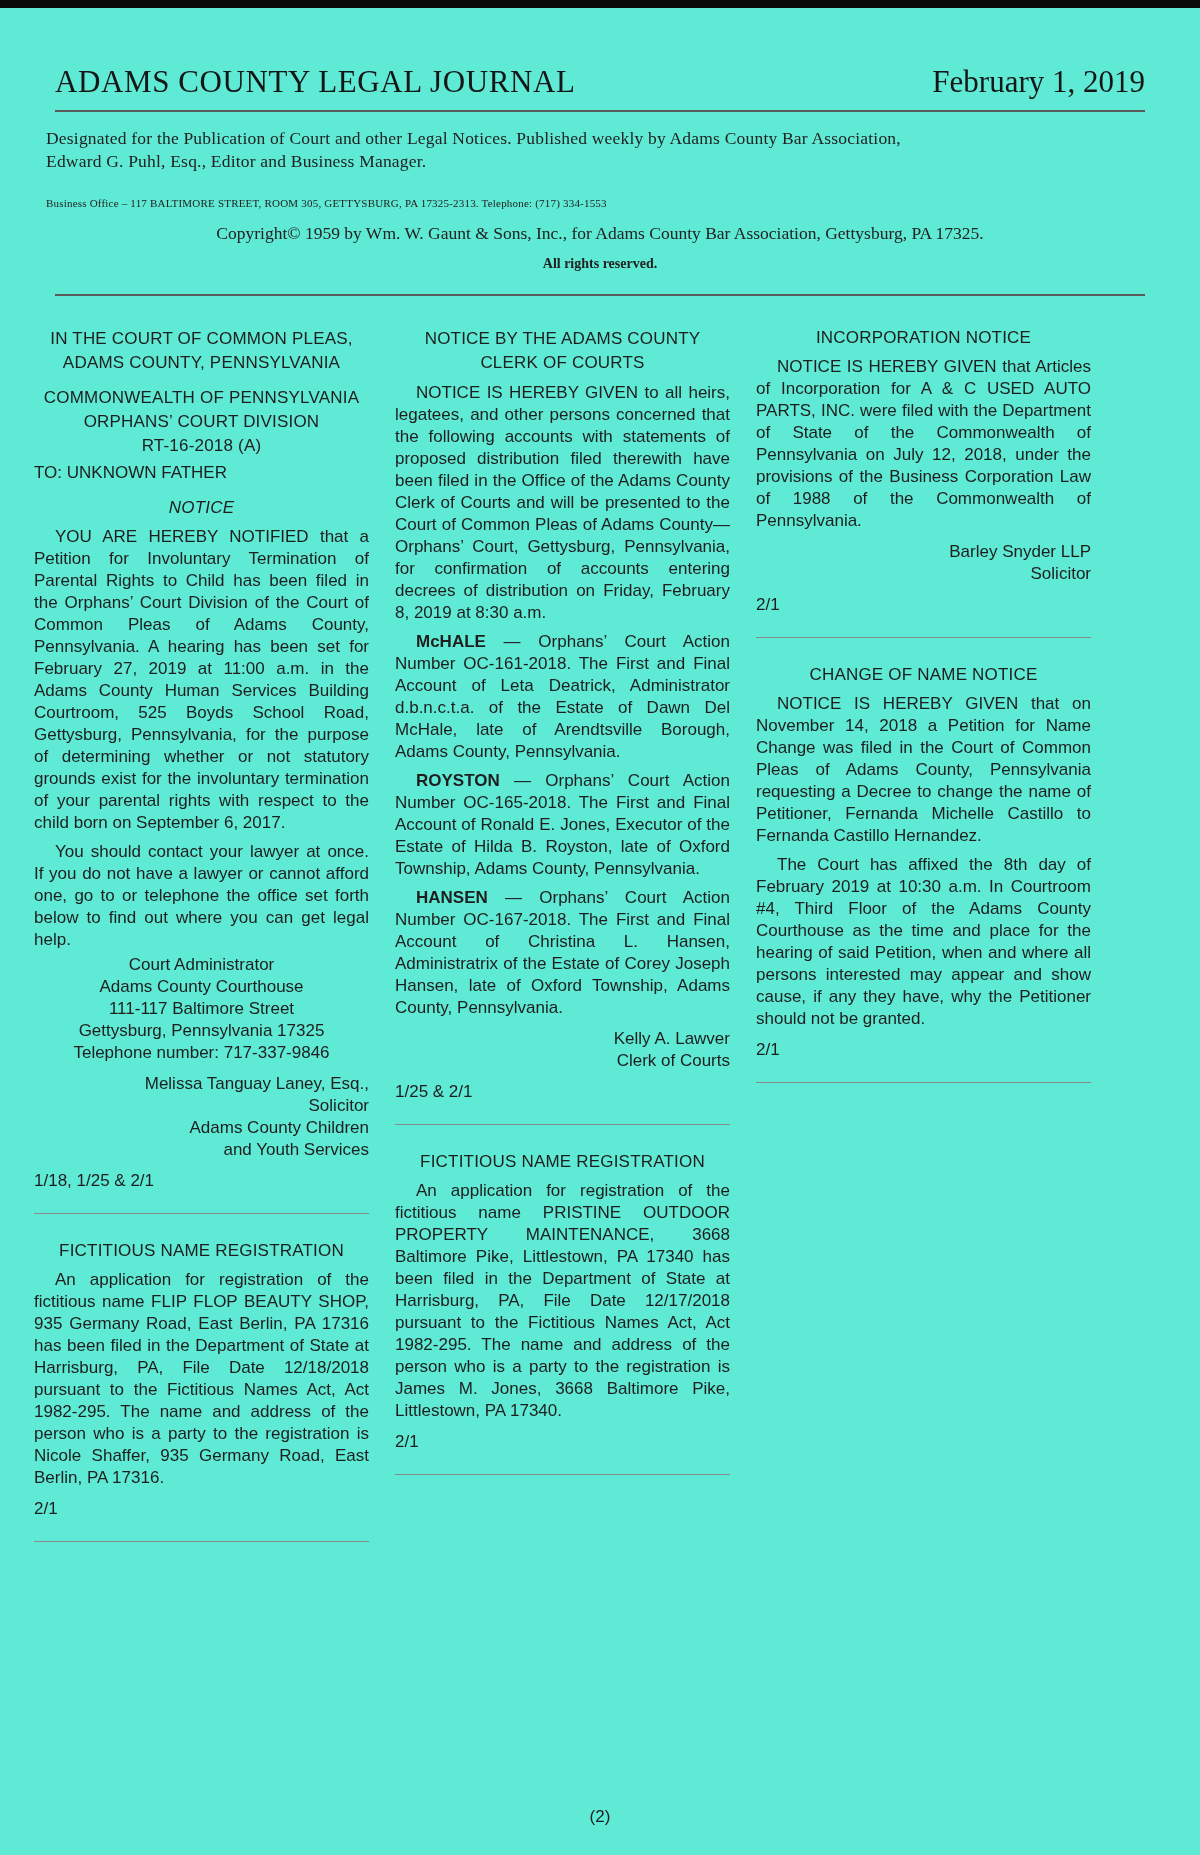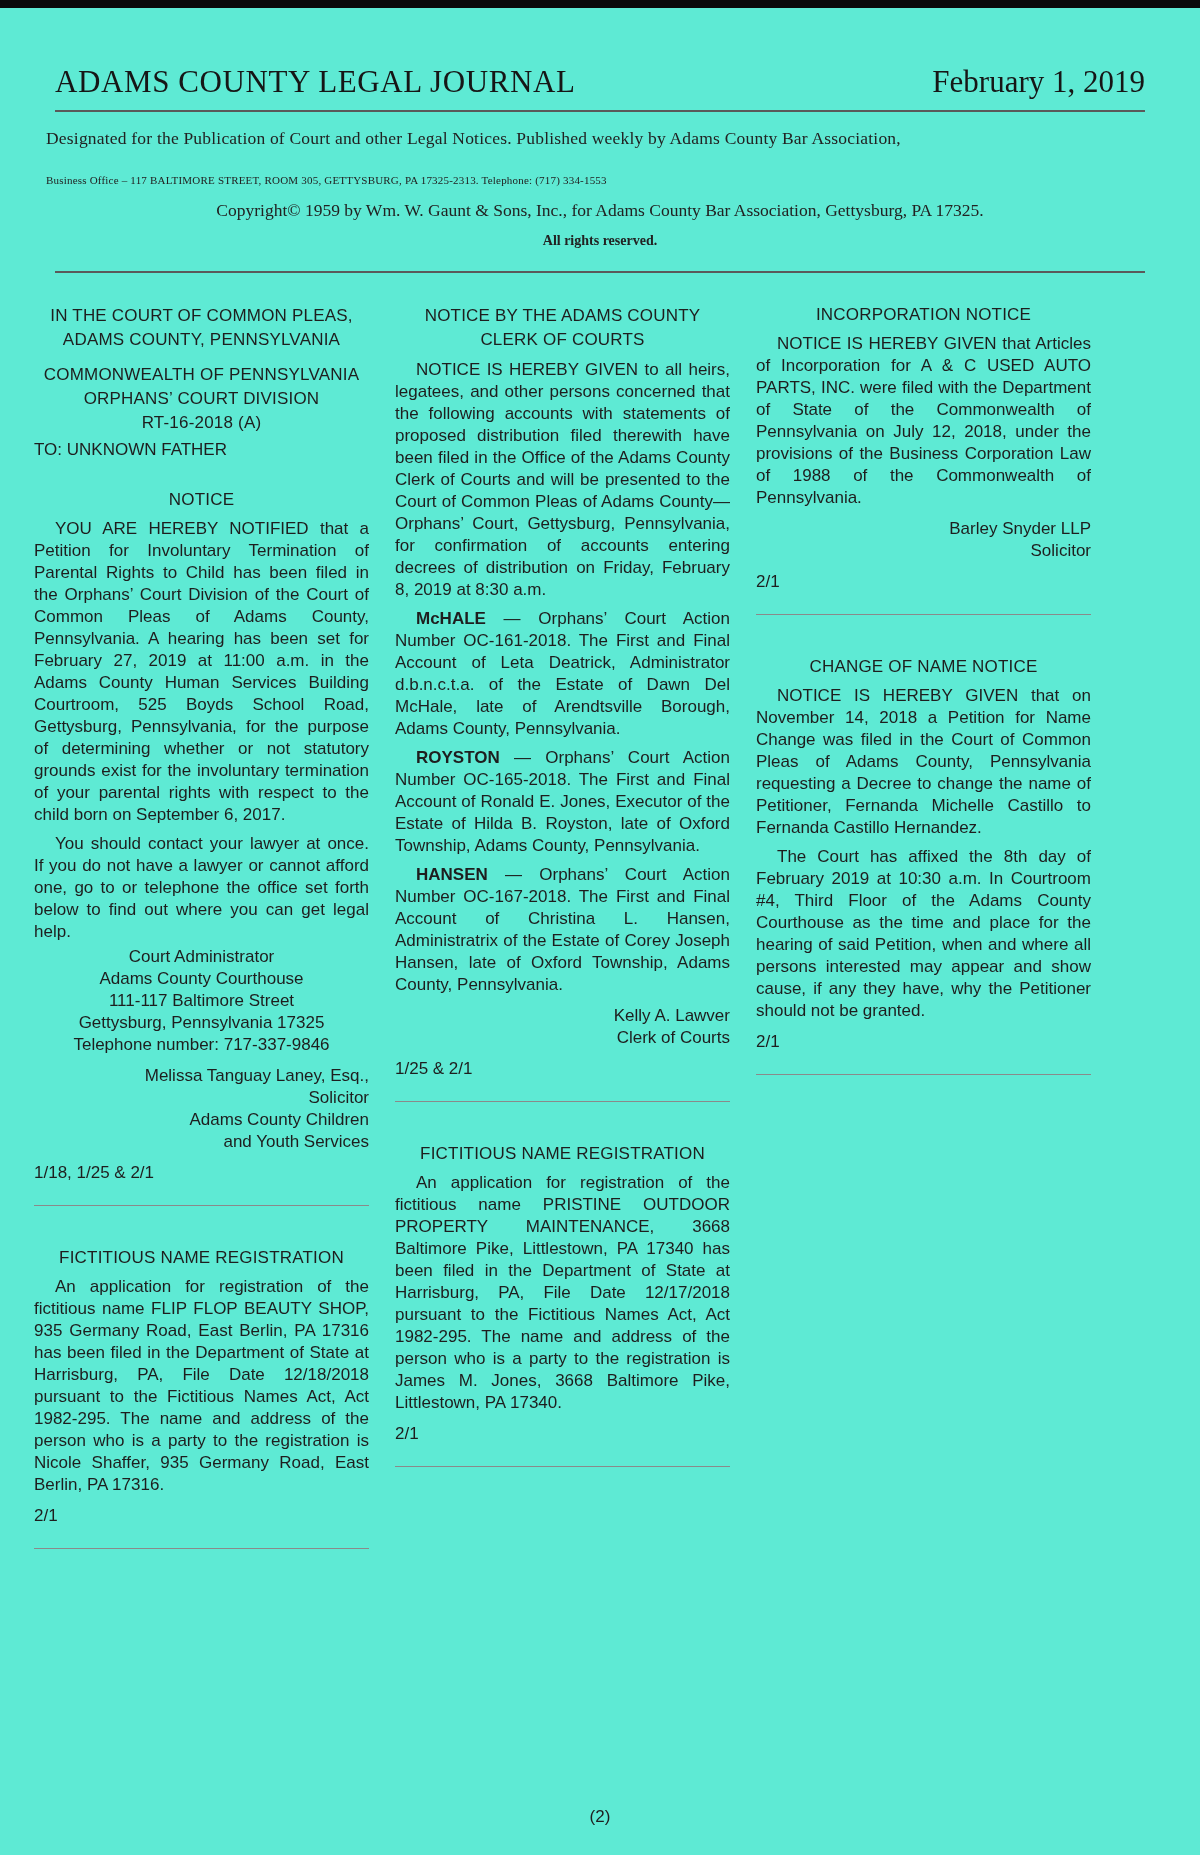--- a/index.html
+++ b/index.html
@@ -44,34 +44,34 @@
   .c-head { text-align: center; letter-spacing: 0.2px; }
   .lh24 { line-height: 24px; }
   .c-head div { white-space: nowrap; }
 
   .mt5  { margin-top: 5px; }
   .mt8  { margin-top: 8px; }
   .mt9  { margin-top: 9px; }
   .mt10 { margin-top: 10px; }
   .mt11 { margin-top: 11px; }
   .mt12 { margin-top: 4px; }
-  .mt13 { margin-top: 28px; }
+  .mt13 { margin-top: 13px; font-style: italic; }
 
   .para { text-align: justify; text-indent: 21px; margin: 7px 0 0 0; }
   .l-line { text-align: left; }
   .c-block { text-align: center; margin-top: 3px; }
   .r-block { text-align: right; margin-top: 9px; }
   .date-code { text-align: left; margin-top: 9px; }
   .estate-lead { font-weight: bold; }
 
   hr.rule-col {
     border: none; border-top: 1px solid #8a8a8a;
     margin: 21px 0 0 0; width: 100%;
   }
-  .notice.after-rule { margin-top: 41px; }
+  .notice.after-rule { margin-top: 26px; }
 
   
   .pagenum {
     position: absolute; left: 0; right: 0; bottom: 28px;
     text-align: center; font-size: 17px; color: #1e1e1e;
   }
 </style>
 </head>
 <body>
 
@@ -80,20 +80,21 @@
 
   <header class="header">
     <h1 class="j-title">ADAMS COUNTY LEGAL JOURNAL</h1>
     <div class="j-date">February 1, 2019</div>
   </header>
   <hr class="rule-full">
 
   <section class="masthead">
     <div class="m-desig">
       <div>Designated for the Publication of Court and other Legal Notices. Published weekly by Adams County Bar Association,</div>
+      <div>Edward G. Puhl, Esq., Editor and Business Manager.</div>
     </div>
     <div class="m-office">Business Office – 117 BALTIMORE STREET, ROOM 305, GETTYSBURG, PA 17325-2313. Telephone: (717) 334-1553</div>
     <div class="m-copy">Copyright© 1959 by Wm. W. Gaunt &amp; Sons, Inc., for Adams County Bar Association, Gettysburg, PA 17325.</div>
     <div class="m-rights">All rights reserved.</div>
   </section>
   <hr class="rule-full rule-masthead">
 
   <main class="columns">
 
     <div class="col">

